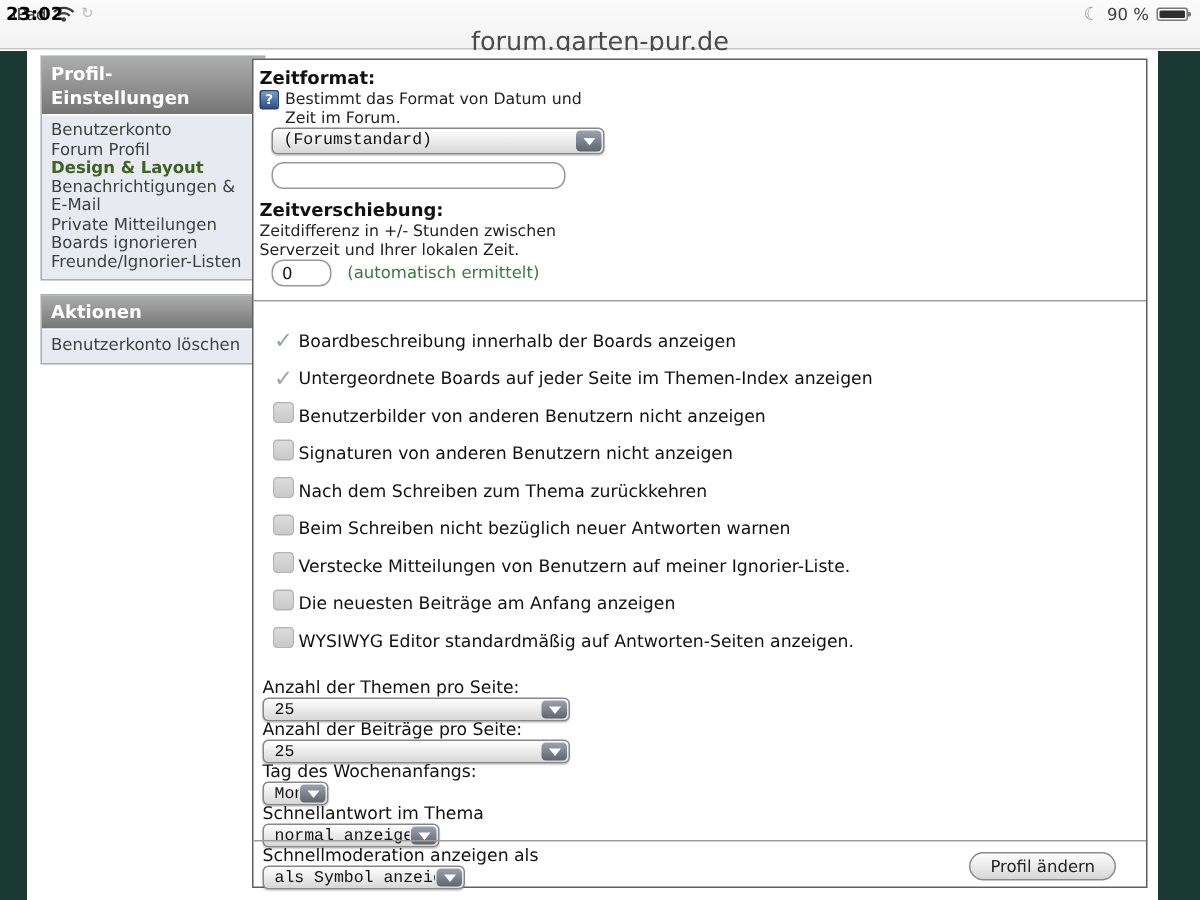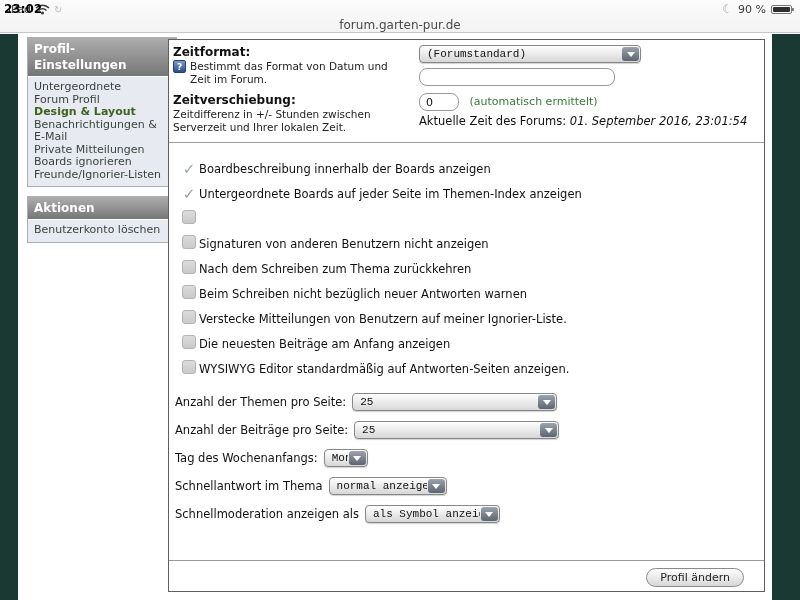--- a/index.html
+++ b/index.html
@@ -14,39 +14,39 @@
   .device-label { font-size:11px; color:#3c3c3c; }
   .wifi-icon svg { display:block; }
   .activity-icon { font-size:10px; color:#bdbdbd; }
   .status-time { position:absolute; left:4px; right:0; text-align:left; font-size:12px; font-weight:bold; color:#000; }
   .status-right { position:absolute; right:8px; top:0; display:flex; align-items:center; gap:5px; }
   .moon-icon { font-size:12px; color:#9a9a9a; }
   .battery-percent { font-size:11px; color:#3c3c3c; }
   .battery-icon { position:relative; width:21px; height:9px; border:1px solid #777; border-radius:2px; }
   .battery-fill { position:absolute; left:1px; top:1px; bottom:1px; width:88%; background:#2f2f2f; border-radius:1px; }
   .battery-tip { position:absolute; right:-3px; top:2px; width:2px; height:3px; background:#777; border-radius:0 1px 1px 0; }
-  .url-row { position:absolute; top:18px; left:0; width:100%; text-align:center; font-size:12px; color:#4a4a4a; }
+  .url-row { position:absolute; top:18px; left:0; width:100%; text-align:center; font-size:17px; color:#4a4a4a; }
 
   
   .page { position:absolute; top:34px; left:0; width:800px; height:566px; background:#1a3932; }
   .page-white { position:absolute; left:18px; top:0; width:754px; height:566px; background:#fff; }
 
   
   .sidebar { position:absolute; left:9px; top:3px; width:150px; }
   .side-box { background:#e7eaf1; border:1px solid #a9aeb8; margin-bottom:9px; }
   .side-header { background:linear-gradient(#adadad,#767676); border-bottom:1px solid #fff;
                  color:#fff; font-weight:bold; font-size:12px; padding:3px 6px; line-height:16px; }
   .side-list { padding:4px 6px 5px 6px; }
   .side-link { display:block; font-size:11px; line-height:12.5px; color:#38433c; text-decoration:none; cursor:pointer; }
   .side-link.active { font-weight:bold; color:#3c6320; }
 
   
   .panel { position:absolute; left:150px; top:5px; width:597px; height:553px;
            border:1px solid #5f5f5f; background:#fff; font-size:11px; color:#111; }
-  .setting-row { display:flex; padding:5px 8px 2px 4px; }
+  .setting-row { display:flex; padding:5px 8px 2px 4px;flex-direction:column; }
   .setting-left { width:238px; }
   .setting-right { flex:1; padding-left:8px; }
   .setting-label { font-weight:bold; font-size:12px; }
   .setting-desc { font-size:10.5px; color:#222; line-height:12.5px; margin-top:1px; }
   .help-icon { float:left; width:13px; height:13px; margin:0 4px 1px 0; border-radius:2px;
                background:linear-gradient(#7a9acb,#2d4f87); border:1px solid #24406e;
                color:#fff; font-size:9px; font-weight:bold; text-align:center; line-height:12px; }
   .help-icon::after { content:"?"; }
 
   .sel { display:inline-flex; align-items:stretch; height:18px; vertical-align:middle;
@@ -69,21 +69,21 @@
   .check-list { margin-top:13px; }
   .check-row { display:flex; align-items:center; height:25px; padding-left:10px;text-align:center; }
   .check-icon { width:20px; flex:0 0 20px; }
   .check-icon.unchecked::after { content:""; display:inline-block; width:12px; height:12px;
         border:1px solid #b3b3b3; border-radius:3px; background:linear-gradient(#dcdcdc,#c9c9c9); }
   .check-icon.checked { color:#9aa2ab; font-size:15px; font-weight:bold; line-height:14px; }
   .check-icon.checked::after { content:"✓"; }
   .check-label { font-size:11.5px; color:#111; }
 
   .select-rows { margin:12px 0 0 6px; }
-  .select-row { margin-bottom:10px; height:18px; display:flex; align-items:center; }
+  .select-row { margin-bottom:10px; height:18px; display:flex; align-items:flex-start;flex-direction:column; }
   .select-label { font-size:11.5px; margin-right:6px; }
 
   .panel-footer { position:absolute; left:0; right:0; bottom:4px; border-top:1px solid #9c9c9c;
                   padding:7px 20px 0 0; text-align:right; }
   .submit-btn { display:inline-block; border:1px solid #8a8a8a; border-radius:10px;
                 background:linear-gradient(#fdfdfd,#d7d7d7); padding:2px 13px; font-size:11px;
                 color:#222; cursor:pointer; font-family:"DejaVu Sans","Liberation Sans",sans-serif; }
 </style>
 </head>
 <body>
@@ -119,21 +119,21 @@
   <div class="page">
     <div class="page-white">
 
       <div class="sidebar">
         <div class="side-box">
           <div class="side-header">
             <div>Profil-</div>
             <div>Einstellungen</div>
           </div>
           <div class="side-list">
-            <a class="side-link">Untergeordnete</a>
+            <a class="side-link">Benutzerkonto</a>
             <a class="side-link">Forum Profil</a>
             <a class="side-link active">Design &amp; Layout</a>
             <a class="side-link">Benachrichtigungen &amp; E-Mail</a>
             <a class="side-link">Private Mitteilungen</a>
             <a class="side-link">Boards ignorieren</a>
             <a class="side-link">Freunde/Ignorier-Listen</a>
           </div>
         </div>
         <div class="side-box">
           <div class="side-header">Aktionen</div>
@@ -169,40 +169,37 @@
         <div class="setting-row">
           <div class="setting-left">
             <div class="setting-label">Zeitverschiebung:</div>
             <div class="setting-desc">Zeitdifferenz in +/- Stunden zwischen Serverzeit und Ihrer lokalen Zeit.</div>
           </div>
           <div class="setting-right">
             <div>
               <span class="txt" style="width:40px">0</span>
               <span class="auto-note">(automatisch ermittelt)</span>
             </div>
-            <div class="current-time">
-              <span>Aktuelle Zeit des Forums:</span>
-              <i>01. September 2016, 23:01:54</i>
-            </div>
           </div>
         </div>
 
         <div class="hr"></div>
 
         <div class="check-list">
           <div class="check-row">
             <span class="check-icon checked"></span>
             <span class="check-label">Boardbeschreibung innerhalb der Boards anzeigen</span>
           </div>
           <div class="check-row">
             <span class="check-icon checked"></span>
             <span class="check-label">Untergeordnete Boards auf jeder Seite im Themen-Index anzeigen</span>
           </div>
           <div class="check-row">
             <span class="check-icon unchecked"></span>
+            <span class="check-label">Benutzerbilder von anderen Benutzern nicht anzeigen</span>
           </div>
           <div class="check-row">
             <span class="check-icon unchecked"></span>
             <span class="check-label">Signaturen von anderen Benutzern nicht anzeigen</span>
           </div>
           <div class="check-row">
             <span class="check-icon unchecked"></span>
             <span class="check-label">Nach dem Schreiben zum Thema zurückkehren</span>
           </div>
           <div class="check-row">

